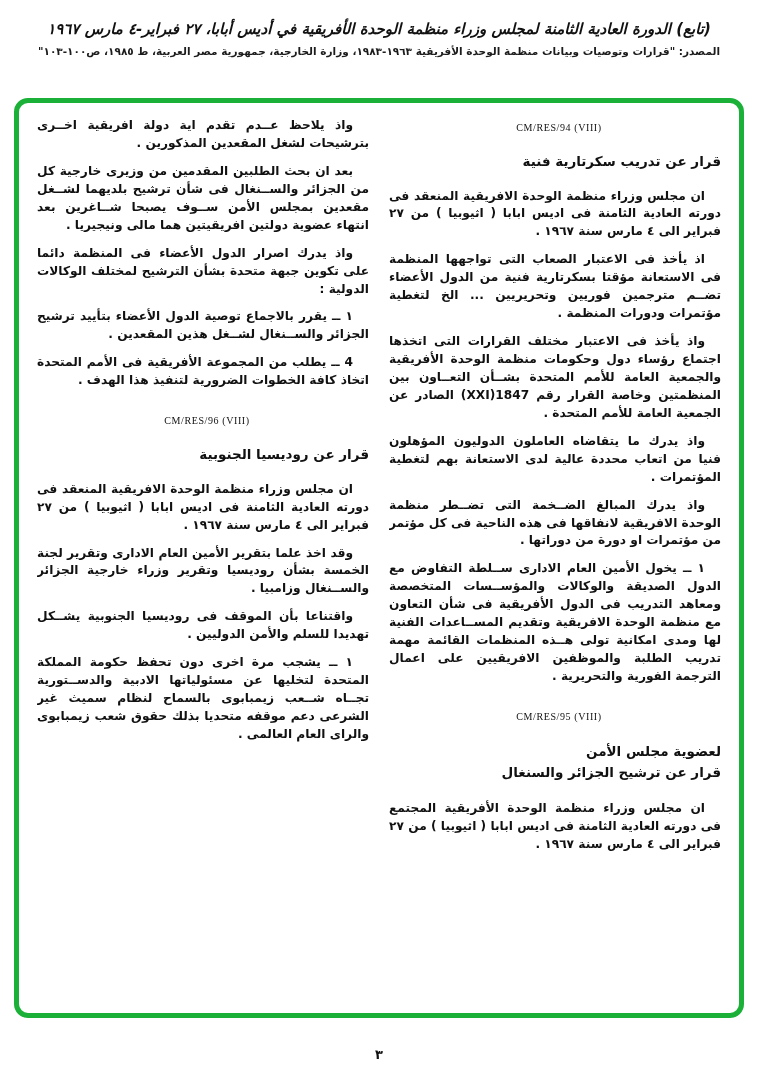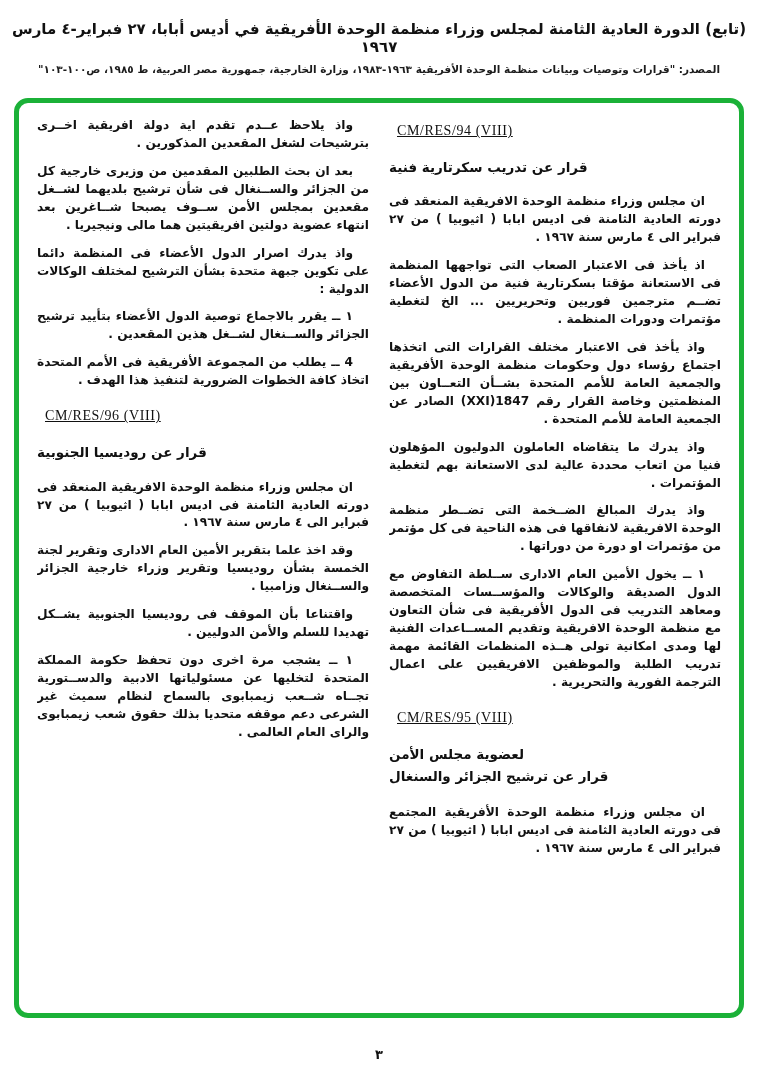--- a/index.html
+++ b/index.html
@@ -23,20 +23,21 @@
   }
   
   .page-head {
     padding-top: 20px;
     text-align: center;
   }
   .hdr-title {
     font-size: 15px;
     font-weight: bold;
     letter-spacing: 0.2px;
+    font-style: italic;
   }
   .hdr-source {
     margin-top: 7px;
     font-size: 10.5px;
     font-weight: bold;
     color: #1c1c1c;
   }
   
   .frame {
     position: absolute;
@@ -64,34 +65,33 @@
     font-weight: 600;
     overflow: hidden;
   }
   .col p {
     margin: 0 0 10px 0;
     text-align: justify;
     text-indent: 16px;
   }
   .res-code {
     direction: ltr;
-    text-align: left;
+    text-align: center;
     font-family: "Liberation Serif", serif;
     font-weight: 400;
-    font-size: 14px;
+    font-size: 10px;
     letter-spacing: 0.6px;
     margin: 4px 0 16px 0;
     padding-left: 8px;
-    text-decoration: underline;
   }
   .res-code.gap-top {
-    margin-top: 16px;
+    margin-top: 24px;
   }
   .res-title {
-    text-align: left;
+    text-align: right;
     font-size: 13.5px;
     font-weight: bold;
     margin: 0 0 16px 0;
   }
   .res-title.two-line div {
     line-height: 1.6;
   }
   
   .page-number {
     position: absolute;

